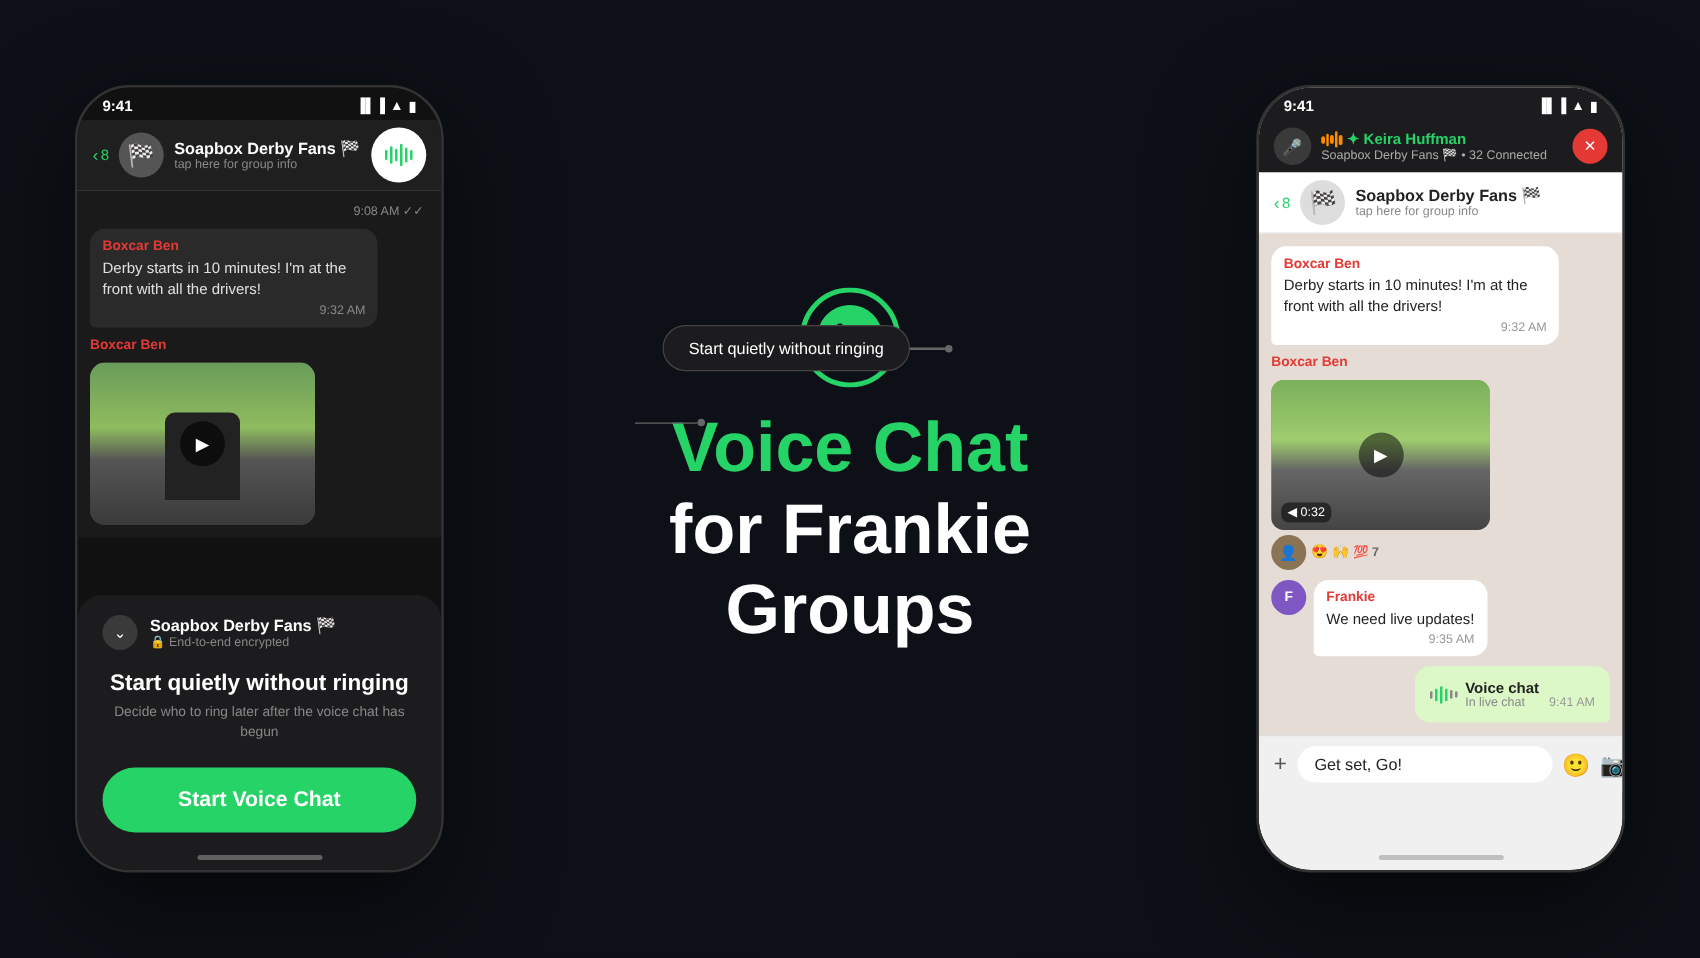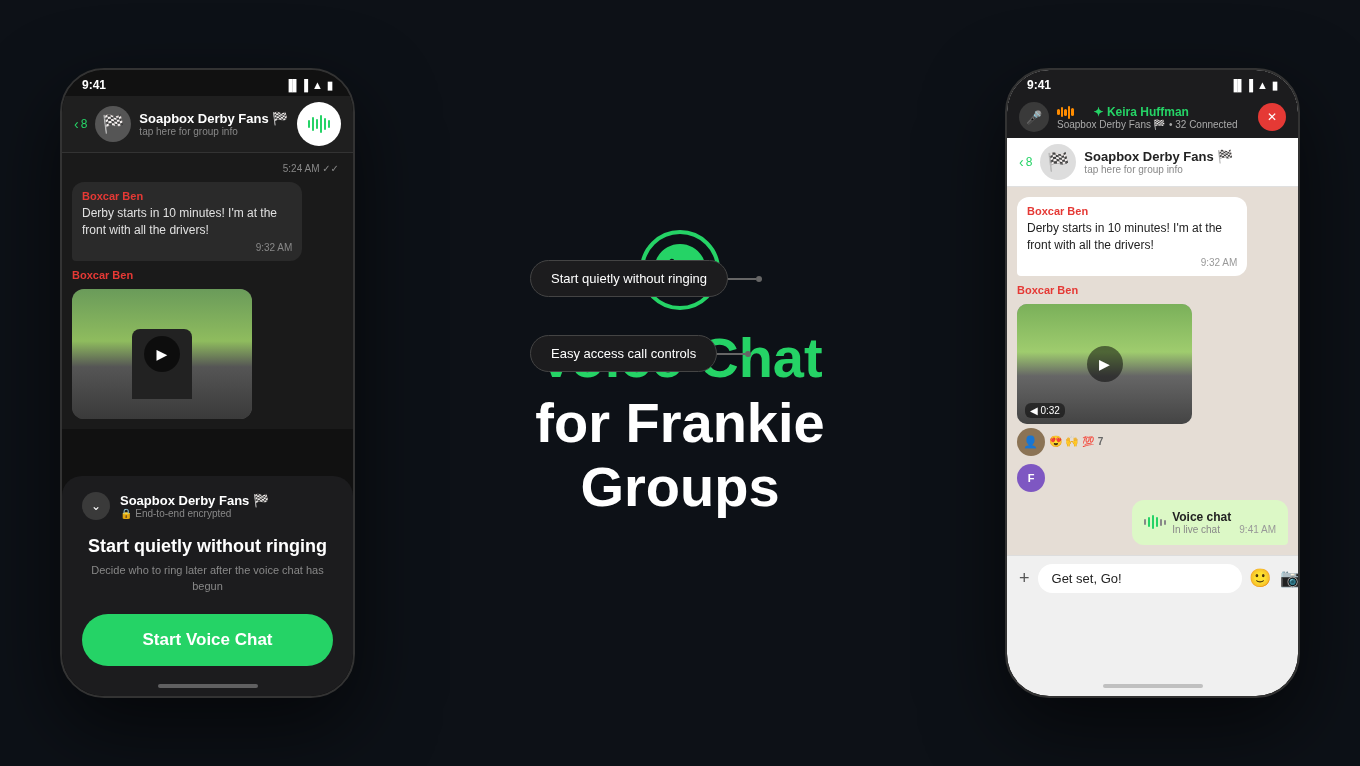--- a/index.html
+++ b/index.html
@@ -305,21 +305,21 @@
     }
     .call-info {
       flex: 1;
     }
     .caller-name {
       font-size: 12px;
       font-weight: 700;
       color: #25d366;
       display: flex;
       align-items: flex-end;
-      gap: 20px;
+      gap: 4px;
     }
     .caller-sub {
       font-size: 10px;
       color: #aaa;
     }
     .end-call-btn {
       width: 28px;
       height: 28px;
       border-radius: 50%;
       background: #e53935;
@@ -510,21 +510,21 @@
             <div class="wbar" style="height:14px;"></div>
             <div class="wbar" style="height:10px;"></div>
             <div class="wbar" style="height:18px;"></div>
             <div class="wbar" style="height:12px;"></div>
             <div class="wbar" style="height:8px;"></div>
           </div>
         </div>
       </div>
 
       <div class="chat-area-left">
-        <div class="msg-time-right">5:24 AM ✓✓</div>
+        <div class="msg-time-right">9:08 AM ✓✓</div>
 
         <div class="msg-bubble-received">
           <div class="msg-sender">Boxcar Ben</div>
           <div class="msg-text">Derby starts in 10 minutes! I'm at the front with all the drivers!</div>
           <div class="msg-meta">9:32 AM</div>
         </div>
 
         <div class="sender-name-only">Boxcar Ben</div>
 
         <div class="media-thumb">
@@ -554,21 +554,20 @@
 
   <div class="center-content">
 
     <div style="position:absolute;top:30px;left:50%;transform:translateX(-50%);width:340px;display:flex;align-items:center;gap:0;">
       <div class="callout-bubble" style="font-size:13px;left:20px;position:relative;">Start quietly without ringing</div>
       <div style="width:50px;height:1.5px;background:#666;margin-left:-2px;"></div>
       <div style="width:6px;height:6px;border-radius:50%;background:#666;"></div>
     </div>
 
     <div style="position:absolute;top:105px;left:50%;transform:translateX(-50%);width:340px;display:flex;align-items:center;gap:0;">
-      <div class="callout-bubble" style="font-size:13px;left:20px;position:relative;">Easy access call controls</div>
       <div style="width:50px;height:1.5px;background:#666;margin-left:-2px;"></div>
       <div style="width:6px;height:6px;border-radius:50%;background:#666;"></div>
     </div>
 
     <svg class="whatsapp-logo" viewBox="0 0 80 80" fill="none" xmlns="http://www.w3.org/2000/svg">
       <circle cx="40" cy="40" r="38" stroke="#25d366" stroke-width="4"></circle>
       <path d="M40 14C25.64 14 14 25.64 14 40c0 4.74 1.3 9.19 3.57 13.02L14 66l13.36-3.5A25.86 25.86 0 0040 66c14.36 0 26-11.64 26-26S54.36 14 40 14zm12.6 35.7c-.52 1.46-3.06 2.8-4.2 2.96-1.08.15-2.44.22-3.94-.25a36.4 36.4 0 01-3.57-1.32c-6.28-2.72-10.38-9.12-10.7-9.54-.32-.42-2.6-3.46-2.6-6.6 0-3.14 1.64-4.68 2.22-5.3.58-.62 1.26-.78 1.68-.78.42 0 .84.004 1.2.02.38.016.9-.144 1.4 1.07.52 1.24 1.78 4.38 1.94 4.7.16.32.26.7.054 1.12-.2.42-.3.68-.6 1.04-.28.36-.6.8-.86 1.08-.28.3-.58.62-.26 1.22.32.6 1.42 2.34 3.04 3.78 2.1 1.86 3.86 2.44 4.46 2.72.6.28.96.24 1.3-.14.34-.38 1.44-1.68 1.82-2.26.38-.58.76-.48 1.28-.28.52.2 3.3 1.56 3.86 1.84.56.28.94.42 1.08.66.14.22.14 1.3-.38 2.76z" fill="#25d366"></path>
     </svg>
 
     <div class="main-title">
@@ -641,20 +640,25 @@
           <div style="width:28px;height:28px;border-radius:50%;background:#8b7355;display:flex;align-items:center;justify-content:center;font-size:12px;color:#fff;">👤</div>
           <div style="font-size:11px;color:#555;display:flex;gap:3px;align-items:center;">
             <span>😍</span>
               <span>🙌</span>
               <span style="font-size:10px;color:#666;font-weight:600;">💯 7</span>
           </div>
         </div>
 
         <div class="frankie-row">
           <div class="frankie-avatar">F</div>
+          <div class="msg-bubble-received-light" style="margin-top:0;">
+            <div class="msg-sender-red">Frankie</div>
+            <div class="msg-text-dark">We need live updates!</div>
+            <div class="msg-meta-dark">9:35 AM</div>
+          </div>
         </div>
 
         <div class="msg-bubble-voice" style="align-self:flex-end;">
           <div style="display:flex;align-items:center;gap:6px;">
             <div class="waveform-icon">
               <div class="wbar" style="height:6px;background:#888;"></div>
               <div class="wbar" style="height:10px;background:#25d366;"></div>
               <div class="wbar" style="height:14px;background:#25d366;"></div>
               <div class="wbar" style="height:10px;background:#25d366;"></div>
               <div class="wbar" style="height:7px;background:#888;"></div>

